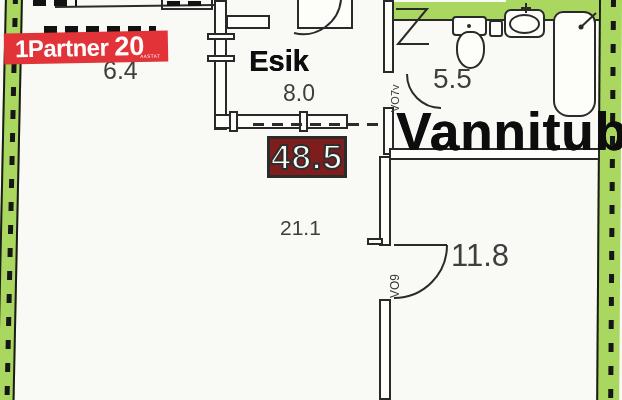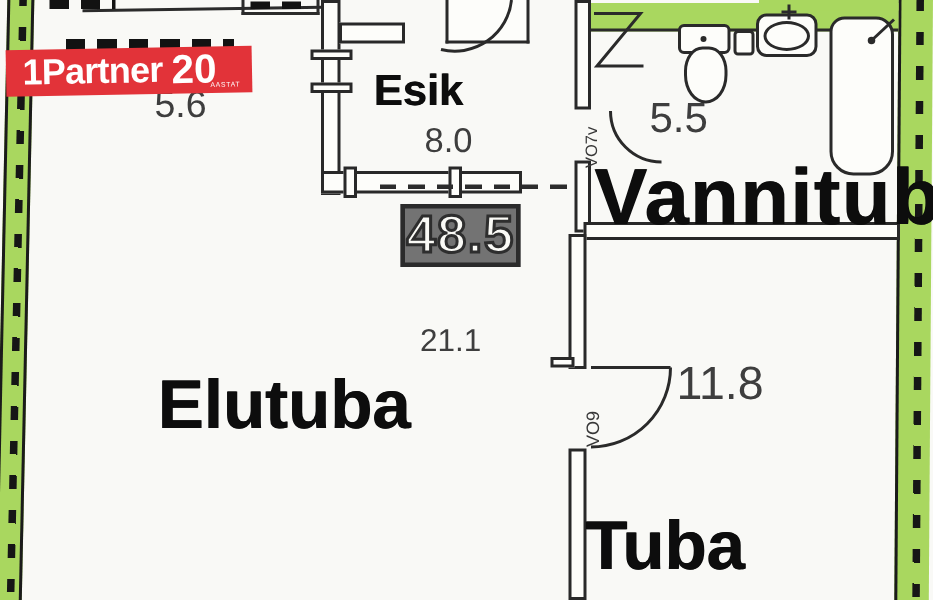--- a/index.html
+++ b/index.html
@@ -19,21 +19,21 @@
   
   .fix{position:absolute; background:#fdfdfa; border:2px solid #2a2a2a; box-sizing:border-box;}
   
   .label{position:absolute; font-weight:bold; color:#0d0d0d; white-space:nowrap; line-height:1;
     text-shadow:.5px 0 currentColor;}
   .area{position:absolute; color:#3e3e3e; white-space:nowrap; line-height:1;}
   .vtext{position:absolute; writing-mode:vertical-rl; transform:rotate(180deg);
     color:#383838; line-height:1; white-space:nowrap;}
   
   .totalbox{position:absolute; left:267px; top:136px; width:80px; height:42px;
-    border:3px solid #2b2b2b; background:#737373; display:flex; align-items:center;
+    border:3px solid #2b2b2b; background:#7f1d1d; display:flex; align-items:center;
     justify-content:center; box-sizing:border-box;}
   .totalval{font-weight:bold; font-size:35px; letter-spacing:1px; color:#fafaf6;
     -webkit-text-stroke:2px #2e2e2e; text-shadow:0 0 1px #2e2e2e;}
   .dashedline{position:absolute; height:3px;
     background:repeating-linear-gradient(90deg,#2c2c2c 0 11px, transparent 11px 19px);}
   
   .logo{position:absolute; left:4px; top:32px; width:164px; height:31px; background:#e23339;
     transform:rotate(-1.1deg); display:flex; align-items:center; padding-left:11px;
     box-sizing:border-box; z-index:9;}
   .logo-brand{color:#fff; font-weight:bold; font-size:24px; letter-spacing:-0.5px; line-height:1;}
@@ -100,29 +100,27 @@
       <path d="M407 74 A34 34 0 0 0 441 108"></path>
       <path d="M394 245 H447"></path>
       <path d="M447 245 A53 53 0 0 1 394 298"></path>
       <path d="M581 27 L596 13"></path>
       <path d="M526 3 V13 M521 8 H531"></path>
     </g>
     <circle cx="581" cy="27" r="2.5" fill="#2a2a2a"></circle>
     <circle cx="469" cy="26" r="2" fill="#2a2a2a"></circle>
   </svg>
 
-  <div class="area z7" style="left:103px; top:58px; font-size:25px;">5.6</div>
+  <div class="area z7" style="left:103px; top:58px; font-size:25px;">6.4</div>
   <div class="label z7" style="left:249px; top:47px; font-size:29px;text-align:right;">Esik</div>
   <div class="area z7" style="left:283px; top:82px; font-size:23px;">8.0</div>
   <div class="area z7" style="left:433px; top:65px; font-size:28px;">5.5</div>
   <div class="label z7" style="left:396px; top:105px; font-size:53px; letter-spacing:1px;">Vannituba</div>
   <div class="area z7" style="left:280px; top:217px; font-size:21px;text-align:right;">21.1</div>
-  <div class="label z7" style="left:105px; top:246px; font-size:46px;">Elutuba</div>
   <div class="area z7" style="left:451px; top:240px; font-size:31px;">11.8</div>
-  <div class="label z7" style="left:390px; top:340px; font-size:46px;">Tuba</div>
 
   <div class="vtext z7" style="left:390px; top:72px; height:40px; font-size:11px;">VO7v</div>
   <div class="vtext z7" style="left:389px; top:252px; height:46px; font-size:12px;">VO9</div>
 
   <div class="logo">
     <span class="logo-brand">1Partner</span>
     <span class="logo-years">20</span>
     <span class="logo-caption">AASTAT</span>
   </div>
 

